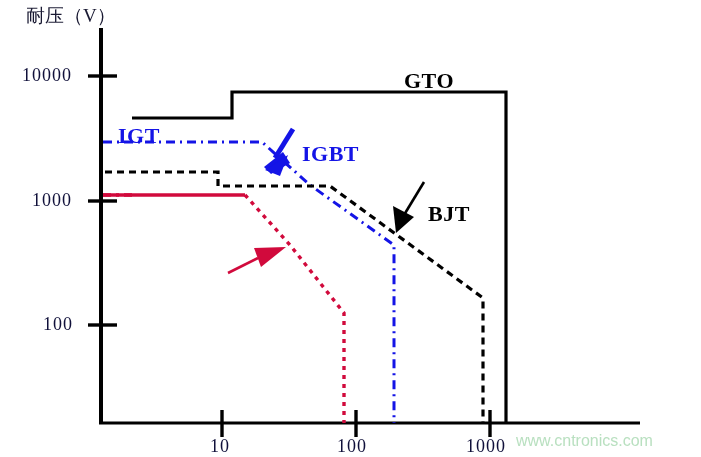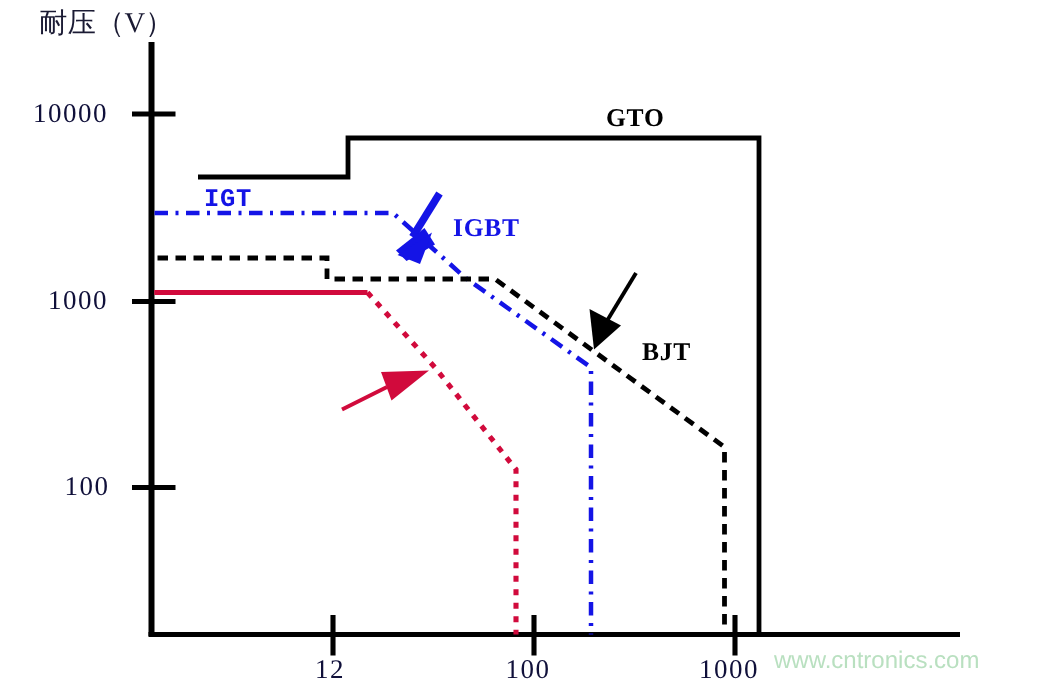--- a/index.html
+++ b/index.html
@@ -30,21 +30,21 @@
     font-size: 19px;
     color: #1a1a33;
     font-weight: normal;
   }
   .tick-label {
     font-size: 18px;
     color: #10103a;
     letter-spacing: 1px;
   }
   .series-label {
-    font-size: 17px;
+    font-size: 22px;
     font-weight: bold;
     letter-spacing: 0.5px;
   }
   .series-label.blue  { color: #1414e6; }
   .series-label.black { color: #000000; }
   .series-label.red   { color: #d10a3c; }
   .watermark {
     position: absolute;
     font-size: 16px;
     font-family: "Liberation Sans", sans-serif;
@@ -109,28 +109,28 @@
 
   </svg>
 
   <div class="lbl axis-title" style="left:26px; top:6px;">耐压（V）</div>
 
 
   <div class="lbl tick-label" style="left:22px; top:66px;">10000</div>
   <div class="lbl tick-label" style="left:32px; top:191px;">1000</div>
   <div class="lbl tick-label" style="left:43px; top:315px;">100</div>
 
-  <div class="lbl tick-label" style="left:210px; top:437px;">12</div>
+  <div class="lbl tick-label" style="left:210px; top:437px;">10</div>
   <div class="lbl tick-label" style="left:337px; top:437px;">100</div>
   <div class="lbl tick-label" style="left:466px; top:437px;">1000</div>
 
-  <div class="lbl series-label blue" style="left:136px; top:125px;font-family:Liberation Mono, monospace;">IGT</div>
+  <div class="lbl series-label blue" style="left:118px; top:125px;">IGT</div>
 
   <div class="lbl series-label blue" style="left:302px; top:143px;">IGBT</div>
 
   <div class="lbl series-label black" style="left:404px; top:70px;">GTO</div>
 
-  <div class="lbl series-label black" style="left:428px; top:226px;">BJT</div>
+  <div class="lbl series-label black" style="left:428px; top:203px;">BJT</div>
 
 
   <div class="watermark" style="left:516px; top:432px;">www.cntronics.com</div>
 
 </div>
 
 </body></html>

